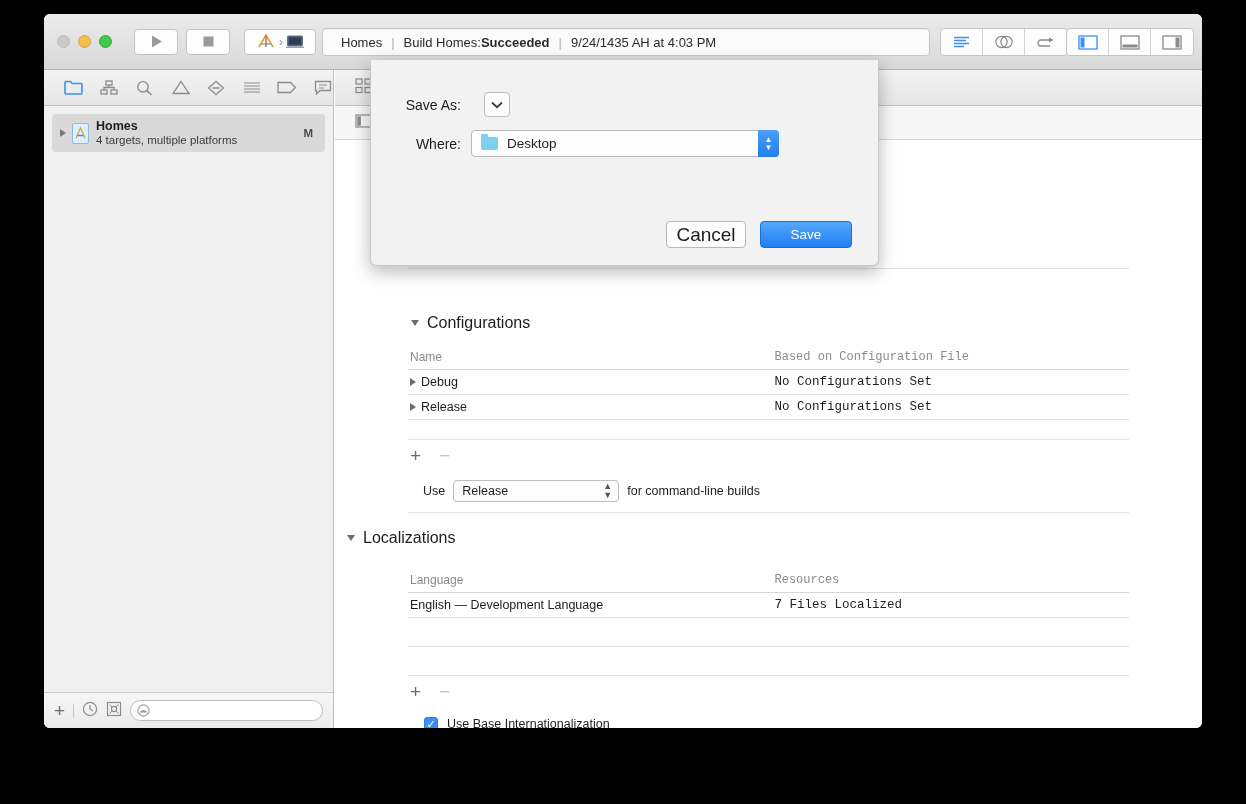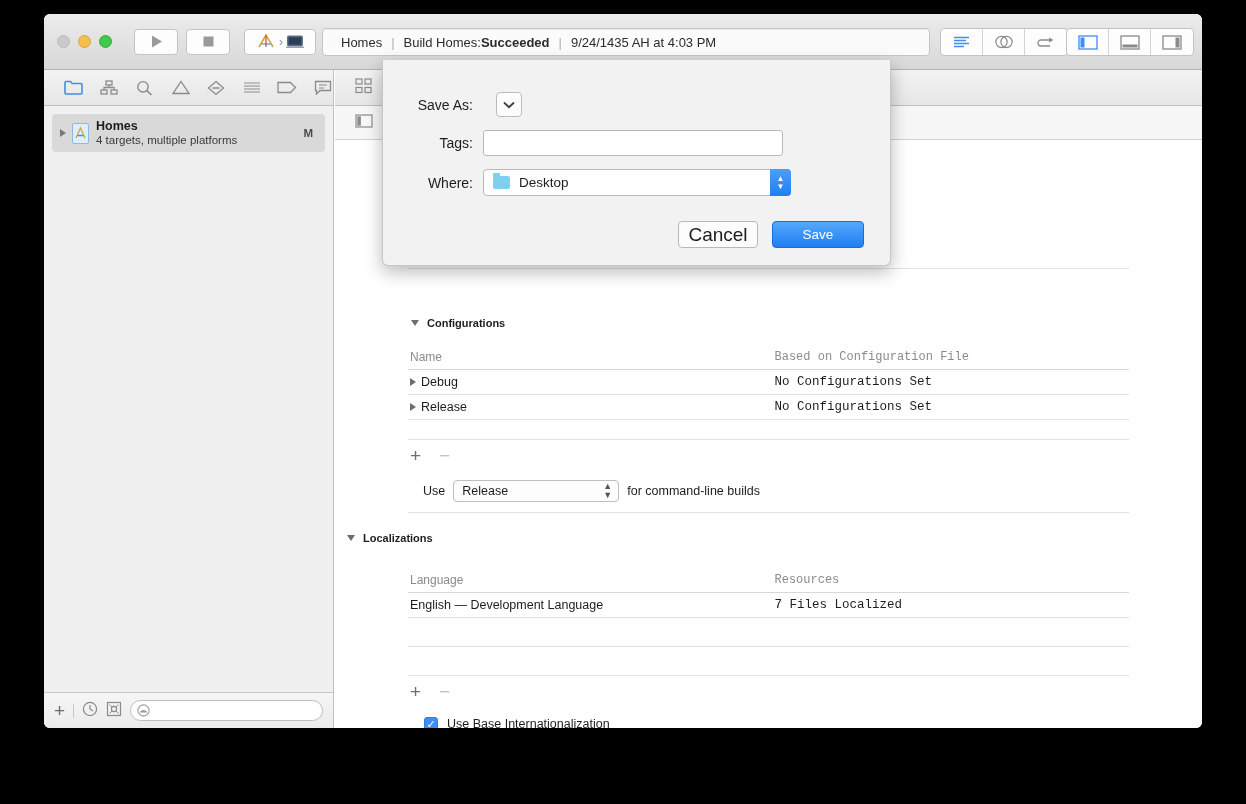--- a/index.html
+++ b/index.html
@@ -161,21 +161,21 @@
     position: absolute; left: 291px; top: 126px; right: 0; bottom: 0;
     background: #fff;
     overflow: hidden;
     font-size: 12.5px; color: #1d1d1d;
   }
   .hidden-strip { position:absolute; left:0; right:0; }
   .section-head {
     display: flex; align-items: center;
     padding-left: 76px;
     height: 26px;
-    font-size: 11px; font-weight: bold; color: #1d1d1d;
+    font-size: 16px; font-weight: normal; color: #1d1d1d;
   }
   .tri-down {
     width: 0; height: 0;
     border-top: 6px solid #6d6d6d;
     border-left: 4.5px solid transparent;
     border-right: 4.5px solid transparent;
     margin-right: 8px;
   }
   .tri-right {
     width: 0; height: 0;
@@ -222,21 +222,21 @@
   .chk {
     width: 14px; height: 14px;
     background: #3d8ef5; border: 1px solid #2f7ce0; border-radius: 3px;
     display: flex; align-items: center; justify-content: center;
     color: #fff; font-size: 11px; line-height: 1;
   }
 
   
   #sheet {
     position: absolute;
-    left: 338px; top: 46px;
+    left: 326px; top: 46px;
     width: 509px; height: 206px;
     background: #f2f2f2;
     border: 1px solid #c6c6c6;
     border-top: none;
     border-radius: 0 0 6px 6px;
     box-shadow: 0 6px 18px rgba(0,0,0,0.28);
     z-index: 50;
   }
   .sheet-row { display: flex; align-items: center; margin-bottom: 13px; }
   .sheet-label {
@@ -616,24 +616,20 @@
 
       <div class="sheet-row">
         <span class="sheet-label">Save As:</span>
         <span id="expand-btn">
           <svg width="12" height="8" viewBox="0 0 12 8">
             <path d="M1.5 2 L6 6.2 L10.5 2" fill="none" stroke="#3d3d3d" stroke-width="1.8" stroke-linecap="round"></path>
           </svg>
         </span>
       </div>
 
-      <div class="sheet-row">
-        <span class="sheet-label">Tags:</span>
-        <input id="tags-input" type="text" value="" style="">
-      </div>
 
       <div class="sheet-row">
         <span class="sheet-label">Where:</span>
         <span id="where-popup">
           <span class="folder"></span>
           <span>Desktop</span>
           <span id="where-stepper">
             <span>▲</span>
             <span>▼</span>
           </span>

